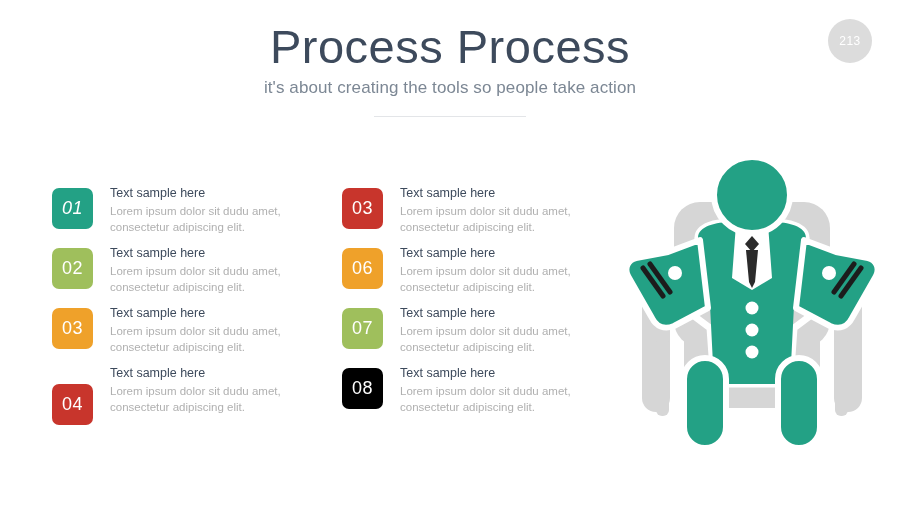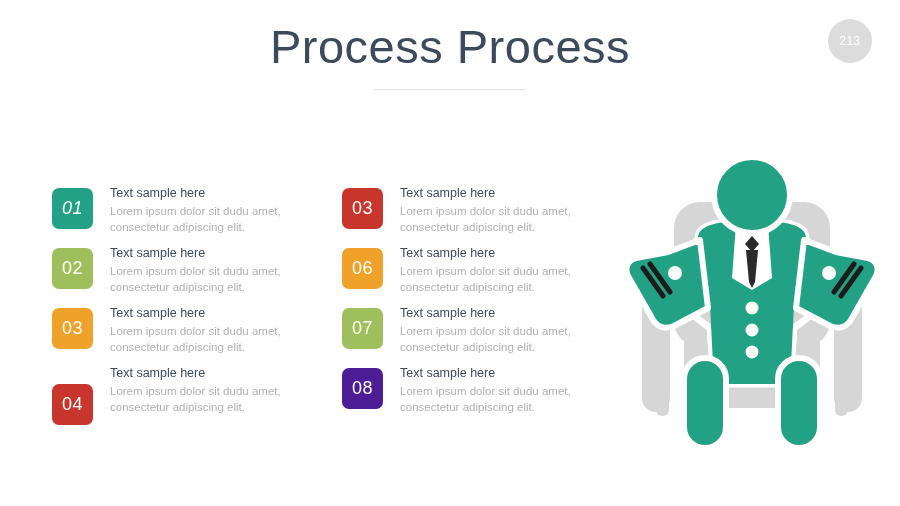--- a/index.html
+++ b/index.html
@@ -117,20 +117,21 @@
 </style>
 </head>
 <body>
 
 <div class="badge">
   <span>213</span>
 </div>
 
 <div class="header">
   <h1 class="title">Process Process</h1>
+  <p class="subtitle">it's about creating the tools so people take action</p>
   <div class="divider"></div>
 </div>
 
 <div class="col col-left">
 
   <div class="item">
     <div class="tile" style="background: rgb(35, 161, 133); font-style: italic;">01</div>
     <div class="item-text">
       <div class="item-title">Text sample here</div>
       <div class="item-desc">Lorem ipsum dolor sit dudu amet, consectetur adipiscing elit.</div>
@@ -183,21 +184,21 @@
 
   <div class="item">
     <div class="tile" style="background: rgb(159, 191, 92);">07</div>
     <div class="item-text">
       <div class="item-title">Text sample here</div>
       <div class="item-desc">Lorem ipsum dolor sit dudu amet, consectetur adipiscing elit.</div>
     </div>
   </div>
 
   <div class="item">
-    <div class="tile" style="background: #4c1d95;">08</div>
+    <div class="tile" style="background: #000000;">08</div>
     <div class="item-text">
       <div class="item-title">Text sample here</div>
       <div class="item-desc">Lorem ipsum dolor sit dudu amet, consectetur adipiscing elit.</div>
     </div>
   </div>
 
 </div>
 
 <div class="illustration">
   <svg width="280" height="290" viewBox="0 0 280 290" xmlns="http://www.w3.org/2000/svg">

